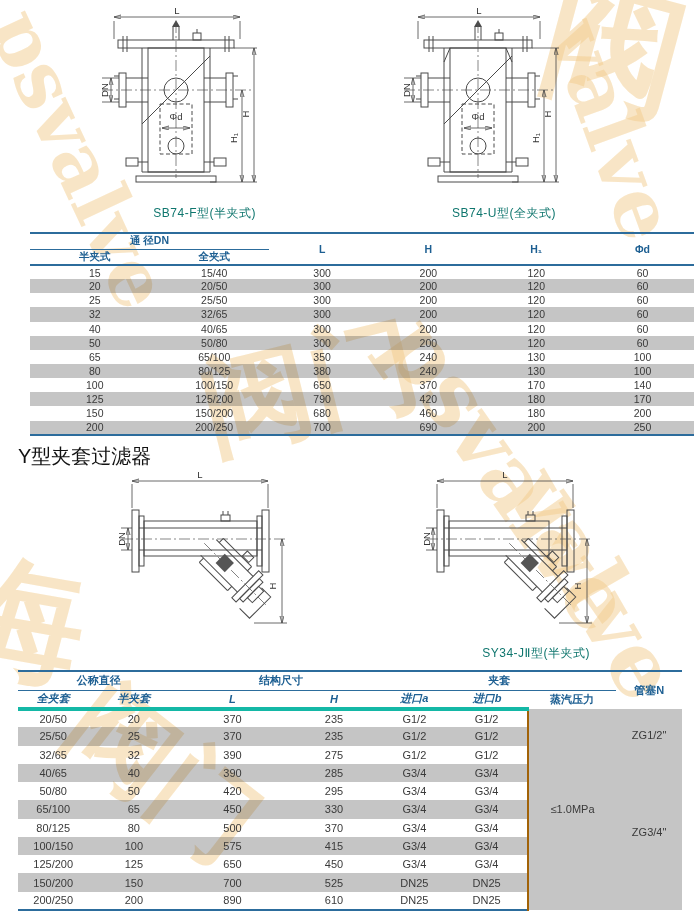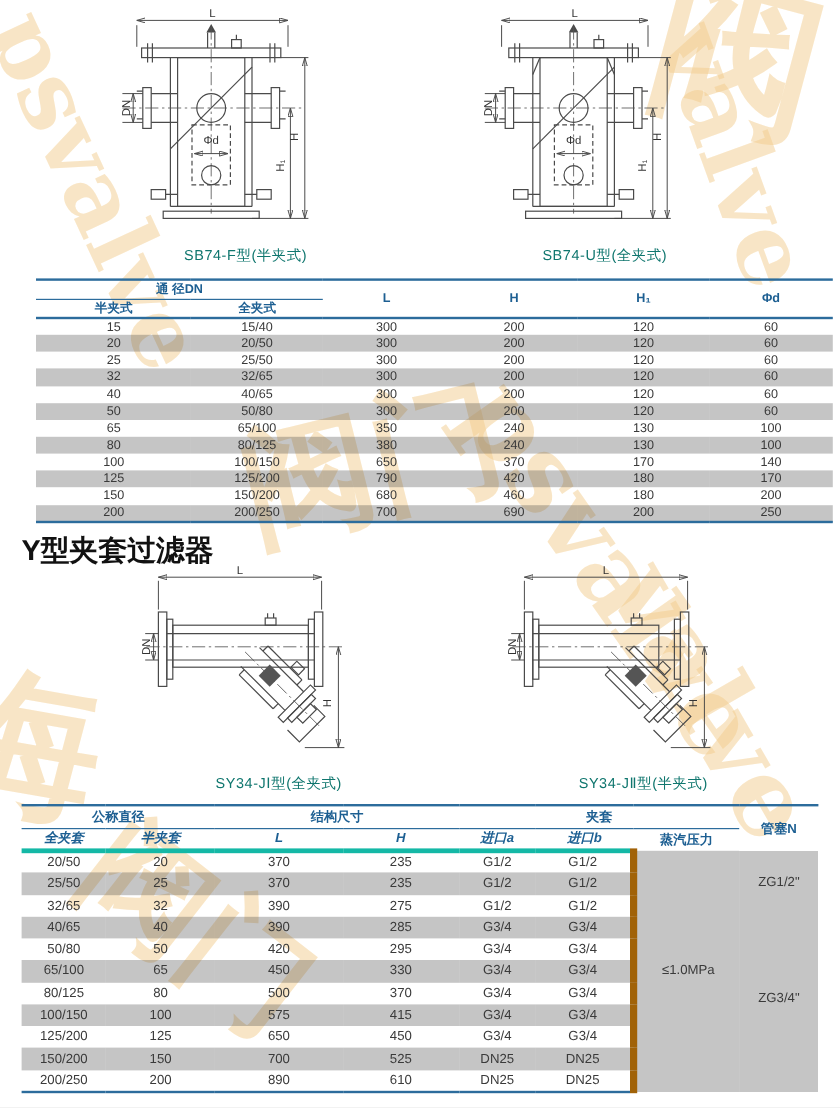--- a/index.html
+++ b/index.html
@@ -11,21 +11,21 @@
   
   .dwg{position:absolute;z-index:1;}
   .dwg line,.dwg rect,.dwg circle,.dwg path,.dwg polyline{stroke:#4a4a4a;fill:none;stroke-width:1;}
   .dwg .dim{stroke:#444;stroke-width:.8;}
   .dwg .cl{stroke:#555;stroke-width:.7;stroke-dasharray:11 3 2 3;}
   .dwg .dash{stroke-dasharray:4 2.5;}
   .dwg .fillbit{fill:#4a4a4a;stroke:none;}
   .dwg .mesh{fill:#555;stroke:none;}
   .dtext{font-family:"Liberation Sans",sans-serif;font-size:9.5px;fill:#333;}
   .caption{position:absolute;z-index:1;font-size:12px;color:#0f766e;text-align:right;letter-spacing:.5px;}
-  .section-title{position:absolute;z-index:1;font-size:24px;font-weight:700;color:#111;}
+  .section-title{position:absolute;z-index:1;font-size:20px;font-weight:400;color:#111;}
   
   .tblwrap{position:absolute;z-index:1;}
   table{border-collapse:collapse;table-layout:fixed;width:664px;}
   .t1{border-top:2px solid #2c6c9c;border-bottom:2px solid #2c6c9c;}
   .t2{border-top:2px solid #2c6c9c;}
   th{font-weight:600;color:#1d5f92;text-align:center;padding:0;}
   .t1 th{font-size:10.5px;}
   .t2 th{font-size:11px;}
   .t1 thead tr{height:16px;}
   .t2 thead tr{height:19px;}
@@ -33,21 +33,21 @@
   .t2 tbody tr{height:18.27px;}
   td{font-size:10.5px;color:#3a3a3a;text-align:center;padding:0;}
   .t2 td{font-size:11px;}
   th.grp{border-bottom:1px solid #2c6c9c;}
   .t1 th.sub,.t1 th.rsp{border-bottom:2px solid #2c6c9c;}
   .t2 th.sub{border-bottom:4px solid #14b8a6;font-style:italic;}
   .t2 th.nb{border-bottom:none;}
   .t2 th.plugh{border-bottom:none;}
   tbody tr:nth-child(even) td{background:rgba(62,62,62,.3);}
   .t2 tbody tr:last-child td{border-bottom:2px solid #2c6c9c;}
-  .t2 td.steam{background:rgba(62,62,62,.3);border-left:6px solid #a16207;border-bottom:none;margin-top:44px;}
+  .t2 td.steam{background:rgba(62,62,62,.3);border-left:2px solid #a16207;border-bottom:none;margin-top:44px;}
   .t2 td.plug{background:rgba(62,62,62,.3);position:relative;border-bottom:none;}
   .t2 td.plug span{position:absolute;left:0;width:100%;text-align:center;}
   .t2 .plug-a{top:20px;}
   .t2 .plug-b{top:117px;}
 </style>
 </head>
 <body>
 
 <div class="page">
 
@@ -349,21 +349,20 @@
       </g>
     </g>
     <line class="dim" x1="3" y1="58" x2="14" y2="58"></line>
       <line class="dim" x1="3" y1="80" x2="14" y2="80"></line>
     <line class="dim" x1="10" y1="58" x2="10" y2="80" marker-start="url(#arC)" marker-end="url(#arC)"></line>
     <text class="dtext" x="4" y="72" text-anchor="middle" transform="rotate(-90 4 69)">DN</text>
     <line class="dim" x1="164" y1="69" x2="164" y2="153" marker-start="url(#arC)" marker-end="url(#arC)"></line>
     <line class="dim" x1="136" y1="153" x2="169" y2="153"></line>
     <text class="dtext" x="158" y="116" text-anchor="middle" transform="rotate(-90 158 116)">H</text>
   </svg>
-  <div class="caption" style="left:110px;top:645px;width:175px;">SY34-JⅠ型(全夹式)</div>
 
   <svg class="dwg" style="left:423px;top:470px;" width="175" height="170" viewBox="0 0 175 170">
     <defs>
         <marker id="arD" markerWidth="10" markerHeight="7" refX="9" refY="3" orient="auto-start-reverse">
       <path d="M9,3 L0,0.4 L0,5.6 Z" fill="#444" stroke="none"></path>
         </marker>
       </defs>
     <line class="dim" x1="14" y1="11" x2="150" y2="11" marker-start="url(#arD)" marker-end="url(#arD)"></line>
     <line class="dim" x1="14" y1="14" x2="14" y2="38"></line>
       <line class="dim" x1="150" y1="14" x2="150" y2="38"></line>

